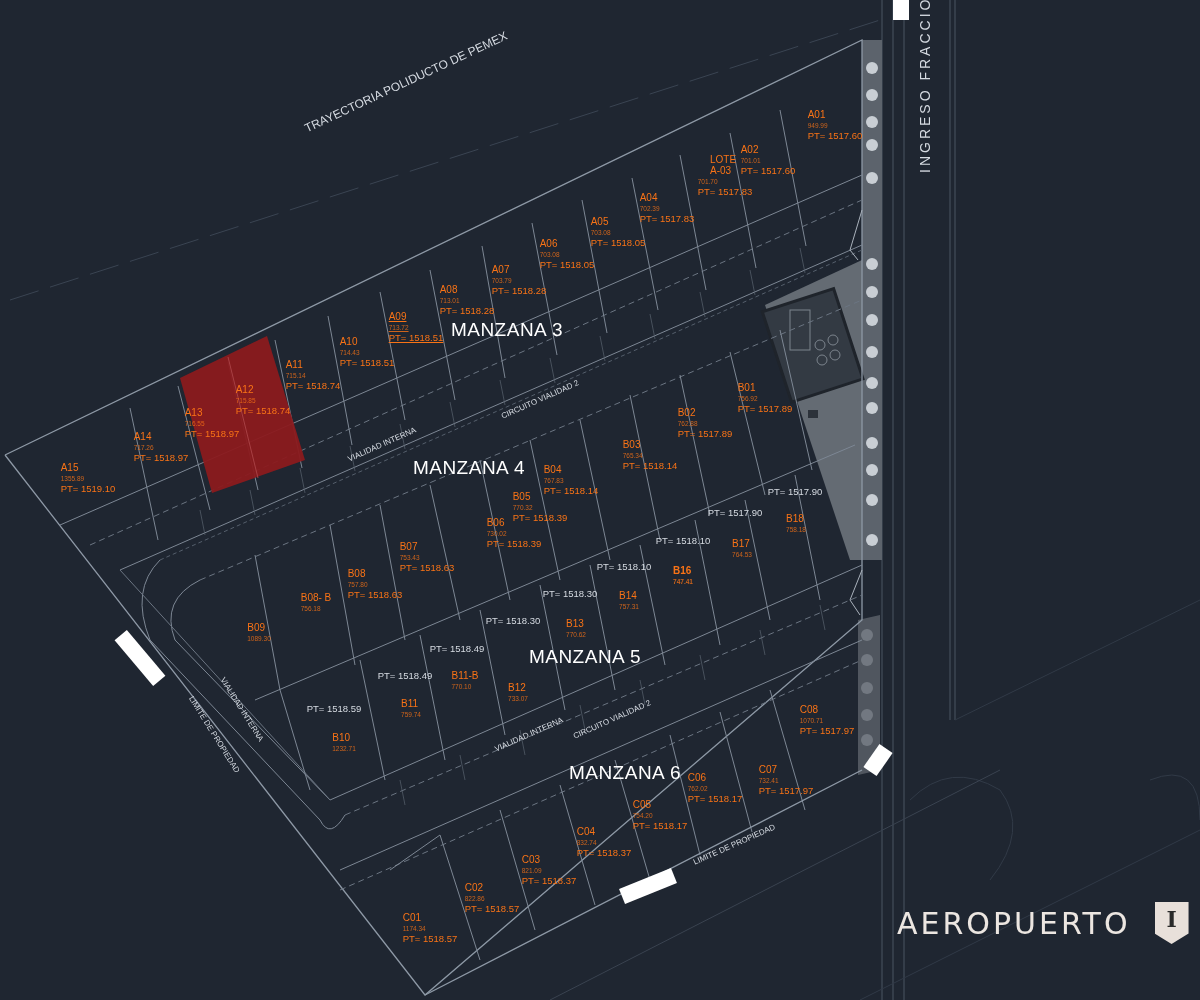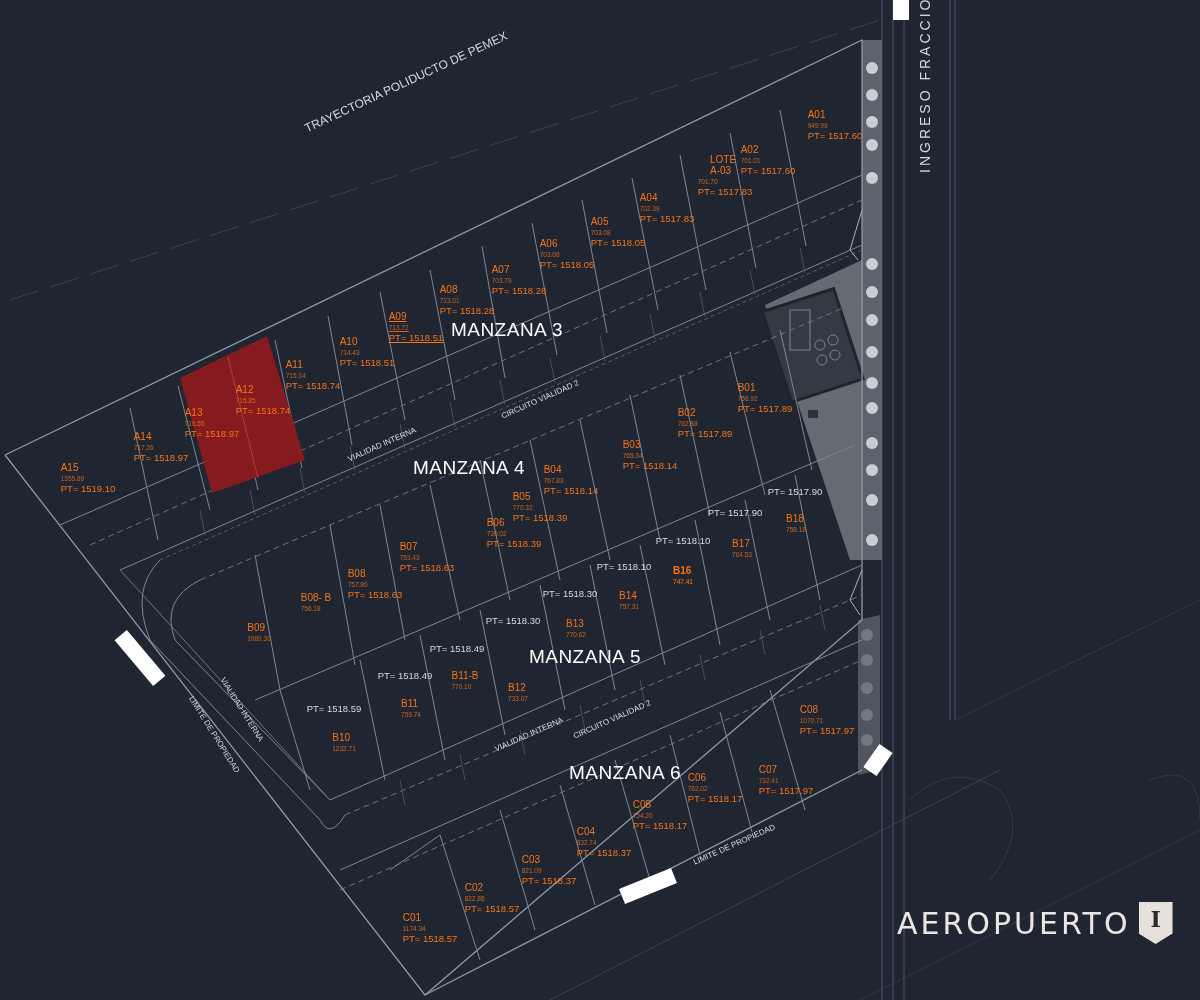--- a/index.html
+++ b/index.html
@@ -5,21 +5,21 @@
   html, body { margin:0; padding:0; background:#1f2631; }
   body { width:1200px; height:1000px; overflow:hidden; position:relative; font-family:"Liberation Sans", sans-serif; }
   #map { position:absolute; left:0; top:0; width:1200px; height:1000px; }
   .lot { position:absolute; transform:translate(-50%,-50%); color:#f97316; white-space:nowrap; }
   .lot .id { font-size:10px; display:block; }
   .lot .area { font-size:6.5px; display:block; opacity:.8; margin-top:2px; }
   .lot .pt { font-size:9.5px; display:block; margin-top:1px; }
   .pt-only { position:absolute; transform:translate(-50%,-50%); color:#d6dbe2; font-size:9.5px; white-space:nowrap; }
   .manzana { position:absolute; transform:translate(-50%,-50%); color:#ffffff; font-size:19px; letter-spacing:.5px; white-space:nowrap; }
   .rot { position:absolute; color:#d6dbe2; white-space:nowrap; transform-origin:center center; }
-  .logo { position:absolute; left:897px; top:902px; display:flex; align-items:center; gap:8px; }
+  .logo { position:absolute; left:897px; top:902px; display:flex; align-items:center; gap:24px; }
   .logo-text { color:#ece6e1; font-size:30px; letter-spacing:3px; font-family:"DejaVu Sans", sans-serif; }
   .logo-badge { width:34px; height:42px; background:#e8e0da; clip-path:polygon(0 0,100% 0,100% 75%,50% 100%,0 75%); display:flex; align-items:flex-start; justify-content:center; padding-top:4px; box-sizing:border-box; color:#2a2a2a; font-family:"DejaVu Serif", serif; font-size:22px; font-weight:bold; }
 </style>
 </head>
 <body>
 
 <svg id="map" viewBox="0 0 1200 1000" xmlns="http://www.w3.org/2000/svg">
 
   <rect x="0" y="0" width="1200" height="1000" fill="#1f2631"></rect>
 

